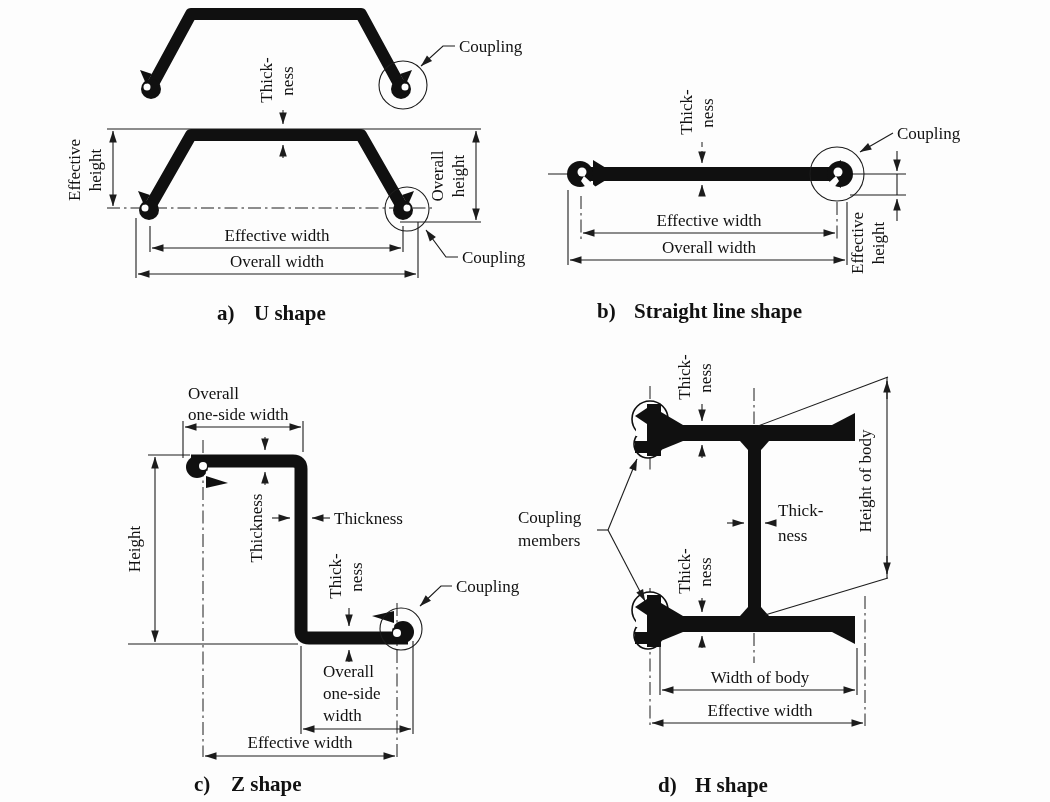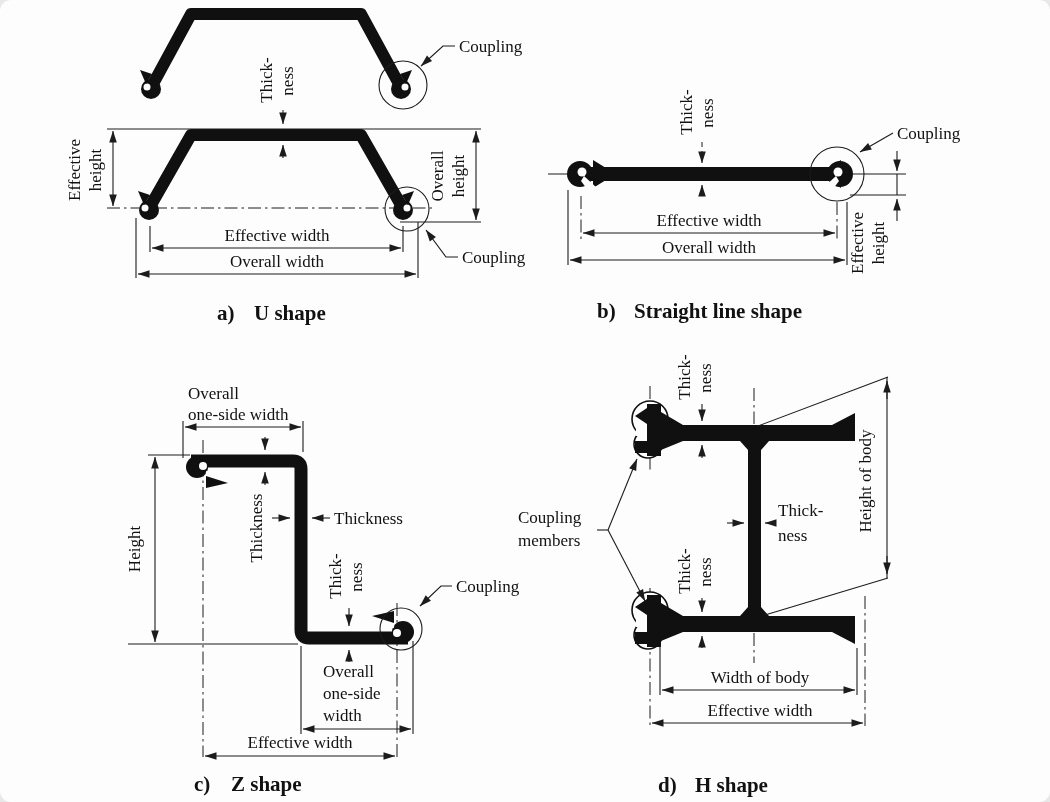--- a/index.html
+++ b/index.html
@@ -1,16 +1,16 @@
 <!DOCTYPE html>
 <html><head>
 <meta charset="utf-8">
 <style>
   html,body{margin:0;padding:0;background:#e8e8e8;}
-  .stage{width:1050px;height:802px;position:relative;background:#fdfdfd;margin:0 auto;overflow:hidden;border-radius:11px;}
+  .stage{width:1050px;height:802px;position:relative;background:#fdfdfd;margin:0 auto;overflow:hidden;}
   svg{position:absolute;left:0;top:0;}
   .profile{fill:none;stroke:#101010;stroke-linejoin:round;stroke-linecap:round;}
   .thin{fill:none;stroke:#1c1c1c;stroke-width:1.1;}
   .cl{fill:none;stroke:#1c1c1c;stroke-width:1;stroke-dasharray:13 4 2.5 4;}
   .dash{fill:none;stroke:#1c1c1c;stroke-width:1;stroke-dasharray:5 4;}
   .ink{fill:#101010;stroke:none;}
   .wht{fill:#fdfdfd;stroke:none;}
   .lbl{font-family:"Liberation Serif","DejaVu Serif",serif;font-size:17px;fill:#111;}
   .cap{font-family:"Liberation Serif","DejaVu Serif",serif;font-size:21px;font-weight:bold;fill:#111;}
   text{user-select:none;}

